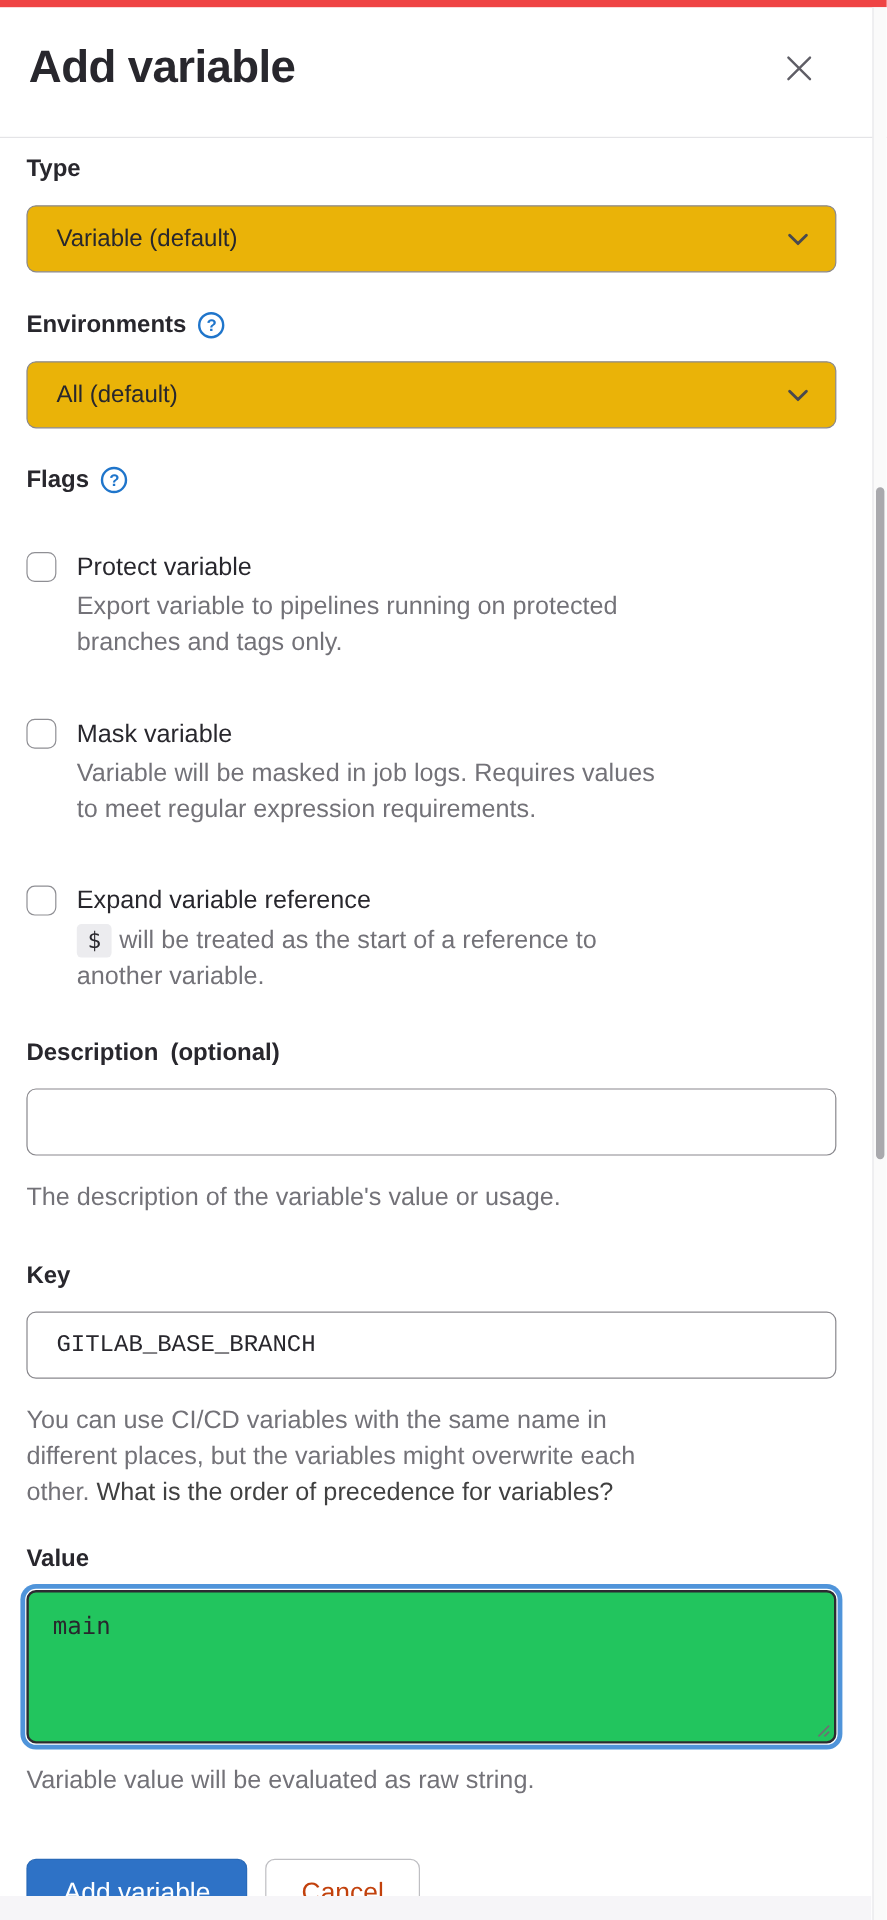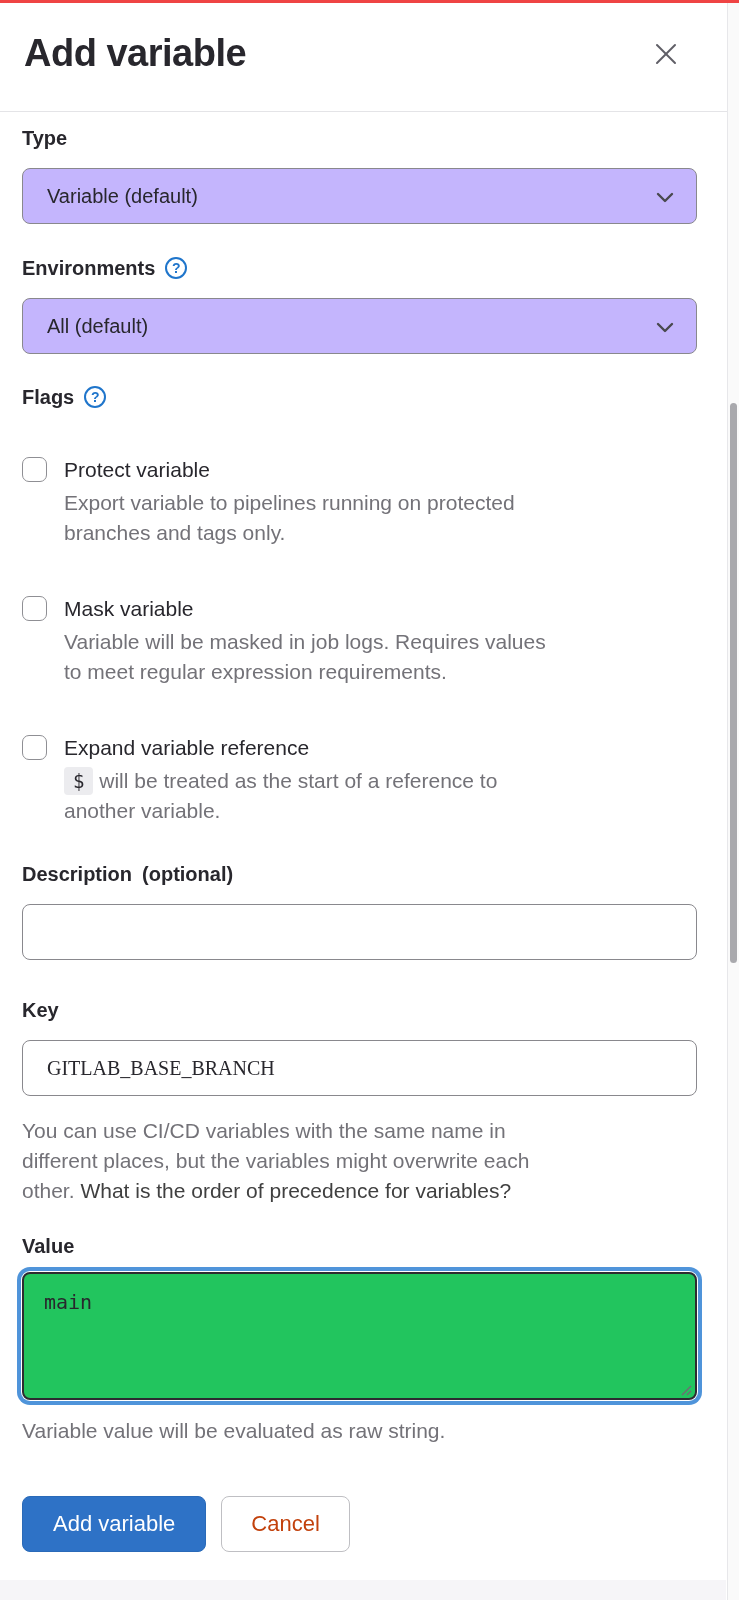--- a/index.html
+++ b/index.html
@@ -5,21 +5,21 @@
   * { margin: 0; padding: 0; box-sizing: border-box; }
   html, body { background: #ffffff; }
   body { font-family: "Liberation Sans", sans-serif; color: #28272d; }
 
   .drawer {
     position: relative;
     width: 739px;
     height: 1600px;
     background: #fff;
     overflow: hidden;
-    border-top: 3px solid #ef4444;
+    border-top: 6px solid #ef4444;
   }
 
   
   .scrollbar-track {
     position: absolute; top: 0; right: 0; bottom: 0; width: 12px;
     background: #fafafa; border-left: 1px solid #e7e7ea; z-index: 5;
   }
   .scrollbar-thumb {
     position: absolute; top: 400px; left: 2px; width: 7px; height: 560px;
     background: #a9a9ad; border-radius: 4px;
@@ -56,21 +56,21 @@
   .help-icon {
     display: inline-flex; align-items: center; justify-content: center;
     width: 22px; height: 22px; border: 2px solid #1f75cb; border-radius: 50%;
     color: #1f75cb; font-size: 14px; font-weight: 700; cursor: pointer;
     flex: 0 0 auto;
   }
 
   .select-box {
     margin-top: 18px;
     height: 56px; width: 100%;
-    border: 1px solid #89888d; border-radius: 8px; background: #c4b5fd;
+    border: 1px solid #89888d; border-radius: 8px; background: #eab308;
     display: flex; align-items: center; justify-content: space-between;
     padding: 0 22px 0 24px;
     font-size: 20px; color: #28272d; cursor: pointer;
   }
   .select-box .chevron { flex: 0 0 auto; margin-left: 12px; }
 
   .mt-type { margin-top: 14px; }
   .mt-env  { margin-top: 32px; text-align: right; }
   .mt-flags{ margin-top: 31px; }
 
@@ -103,21 +103,21 @@
   
   .field-group-desc { margin-top: 36px; }
   .field-group-key  { margin-top: 38px; }
   .field-group-val  { margin-top: 28px; }
 
   .text-input {
     margin-top: 18px;
     width: 100%; height: 56px;
     border: 1px solid #89888d; border-radius: 8px;
     padding: 0 24px; font-size: 20px; color: #28272d; background: #fff;
-    font-family: Liberation Serif, serif;
+    font-family: Liberation Mono, monospace;
     outline: none;
   }
 
   .field-help {
     margin-top: 20px;
     font-size: 21px; line-height: 30px; color: #737278;
     white-space: pre-line;
   }
   .field-help a { color: #404040; text-decoration: none; cursor: pointer; }
 
@@ -242,20 +242,21 @@
         </div>
       </div>
     </div>
 
     <div class="field-group-desc">
       <div class="field-label">
         <span>Description</span>
         <span class="label-optional">(optional)</span>
       </div>
       <input type="text" class="text-input" value="" style="">
+      <div class="field-help">The description of the variable's value or usage.</div>
     </div>
 
     <div class="field-group-key">
       <div class="field-label">Key</div>
       <input type="text" class="text-input" value="GITLAB_BASE_BRANCH" style="">
       <div class="field-help"><span>You can use CI/CD variables with the same name in
 different places, but the variables might overwrite each
 other. </span><a>What is the order of precedence for variables?</a></div>
     </div>
 

